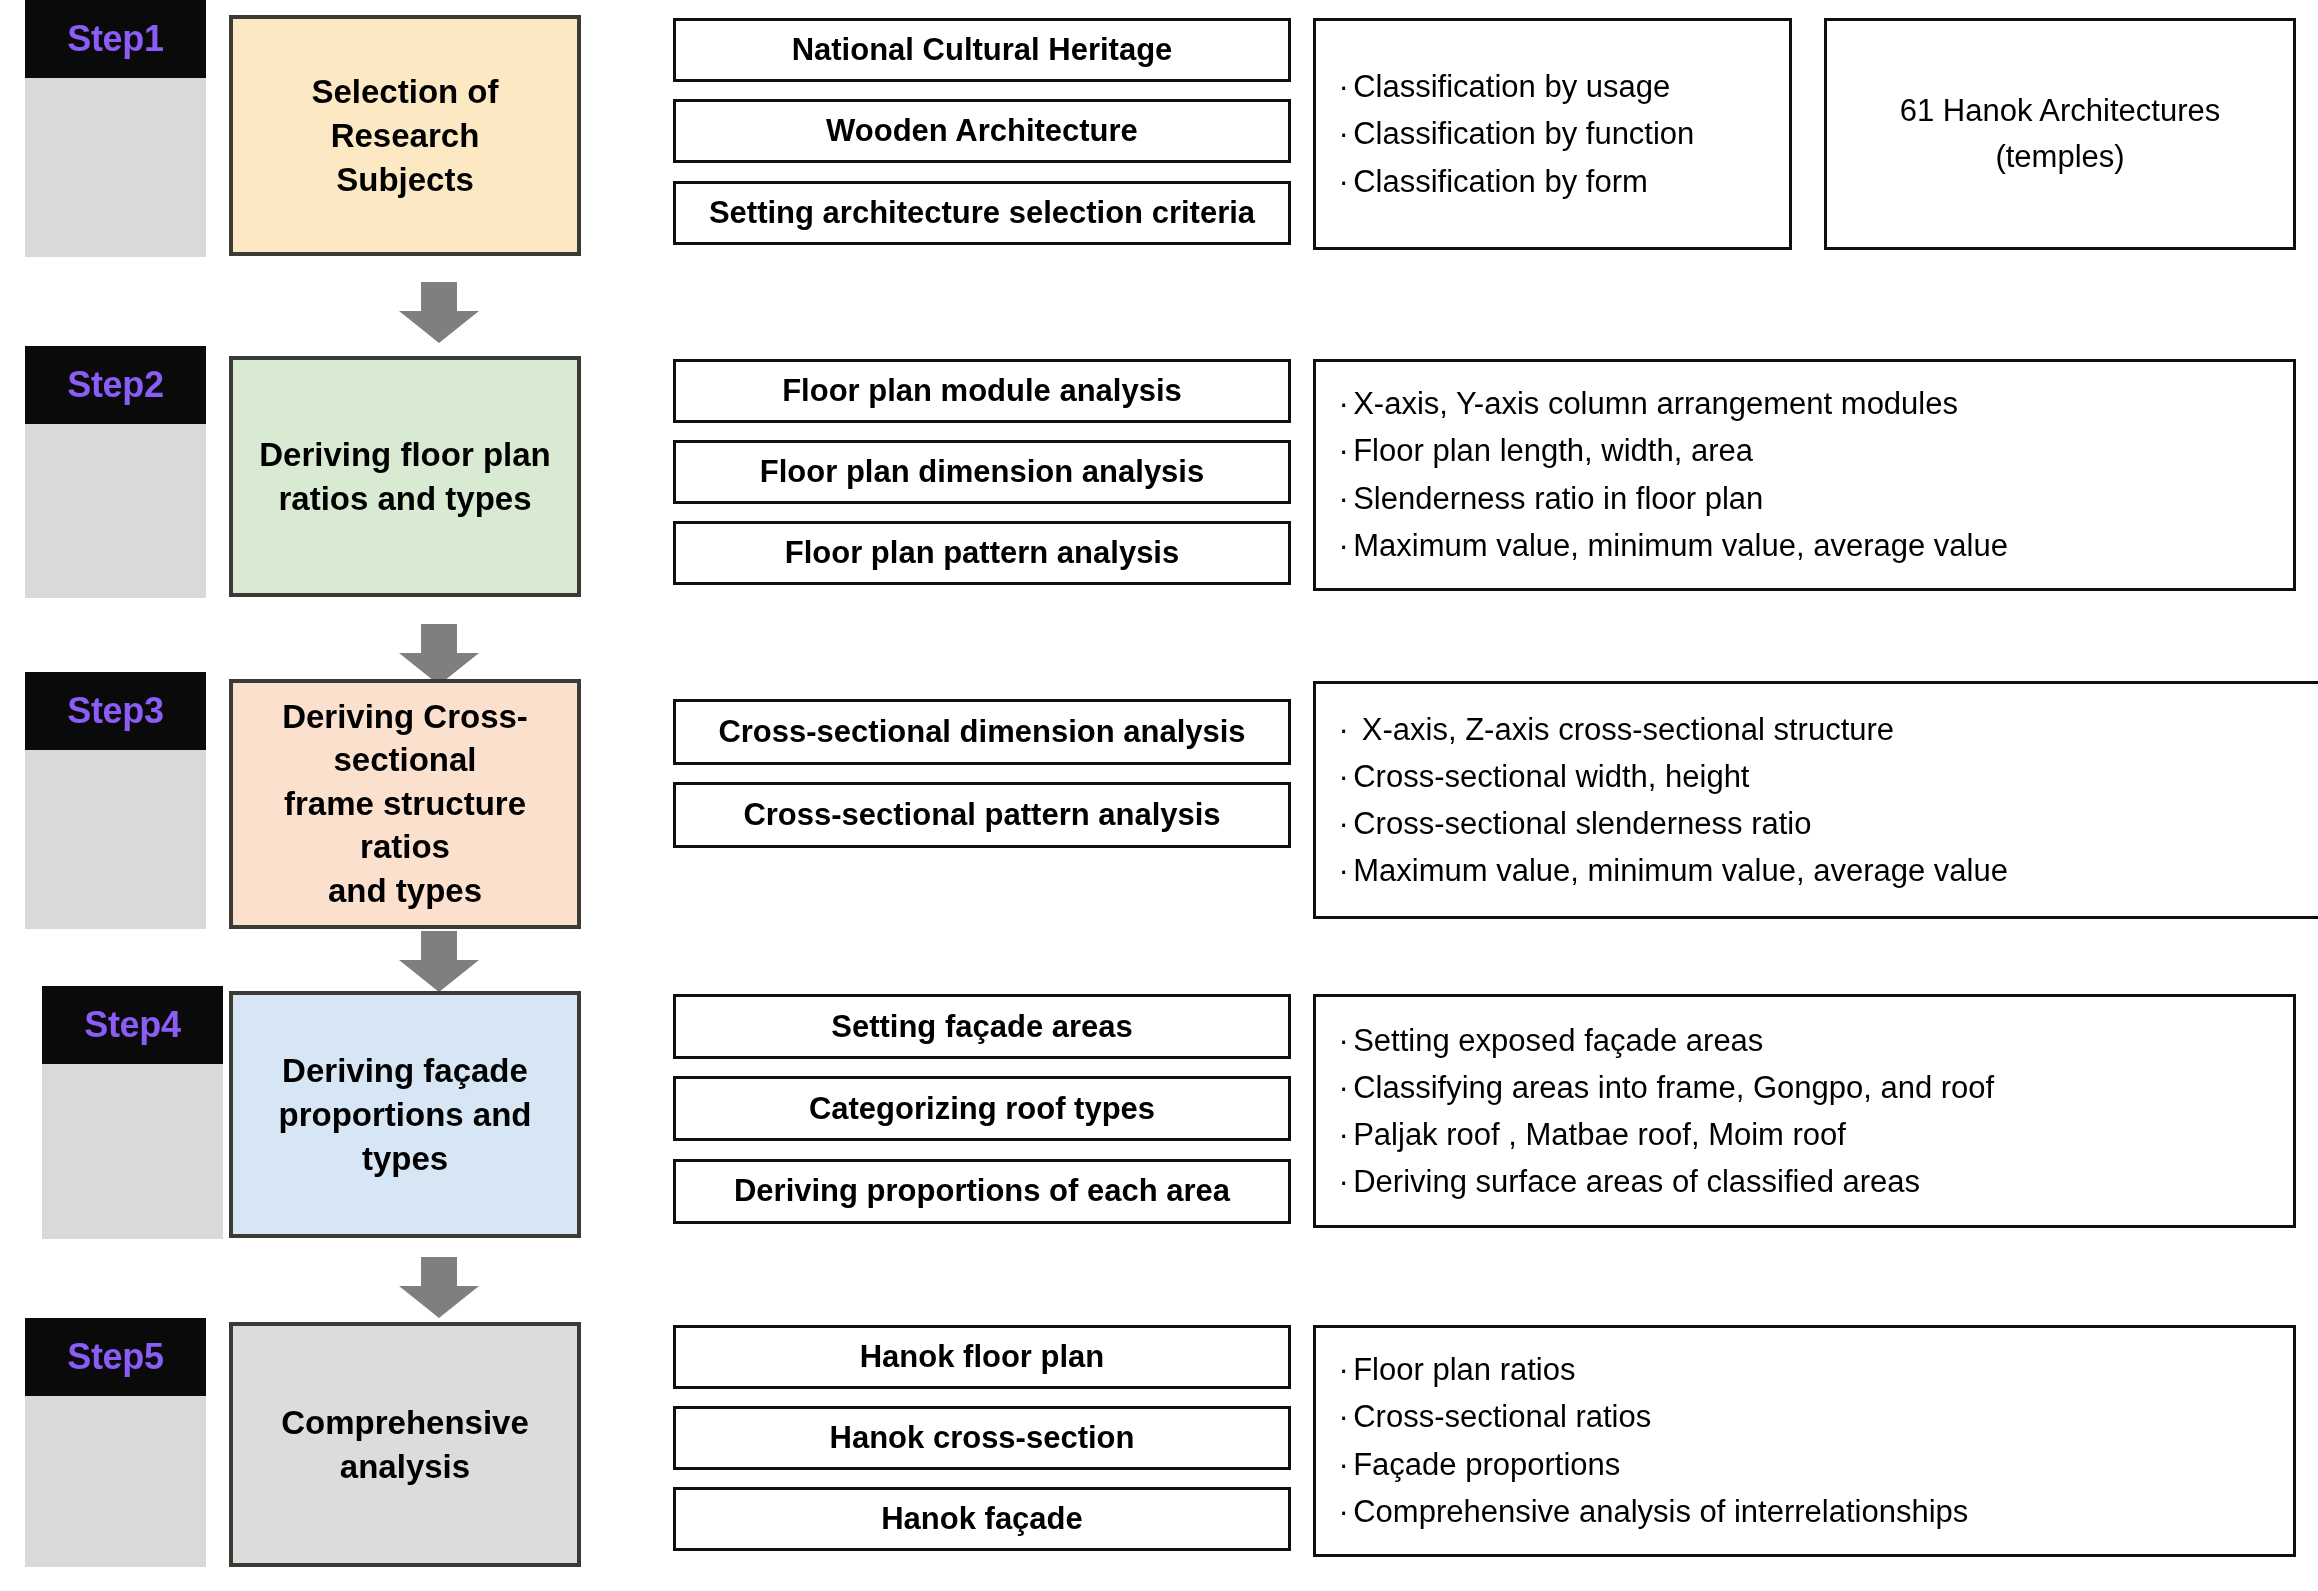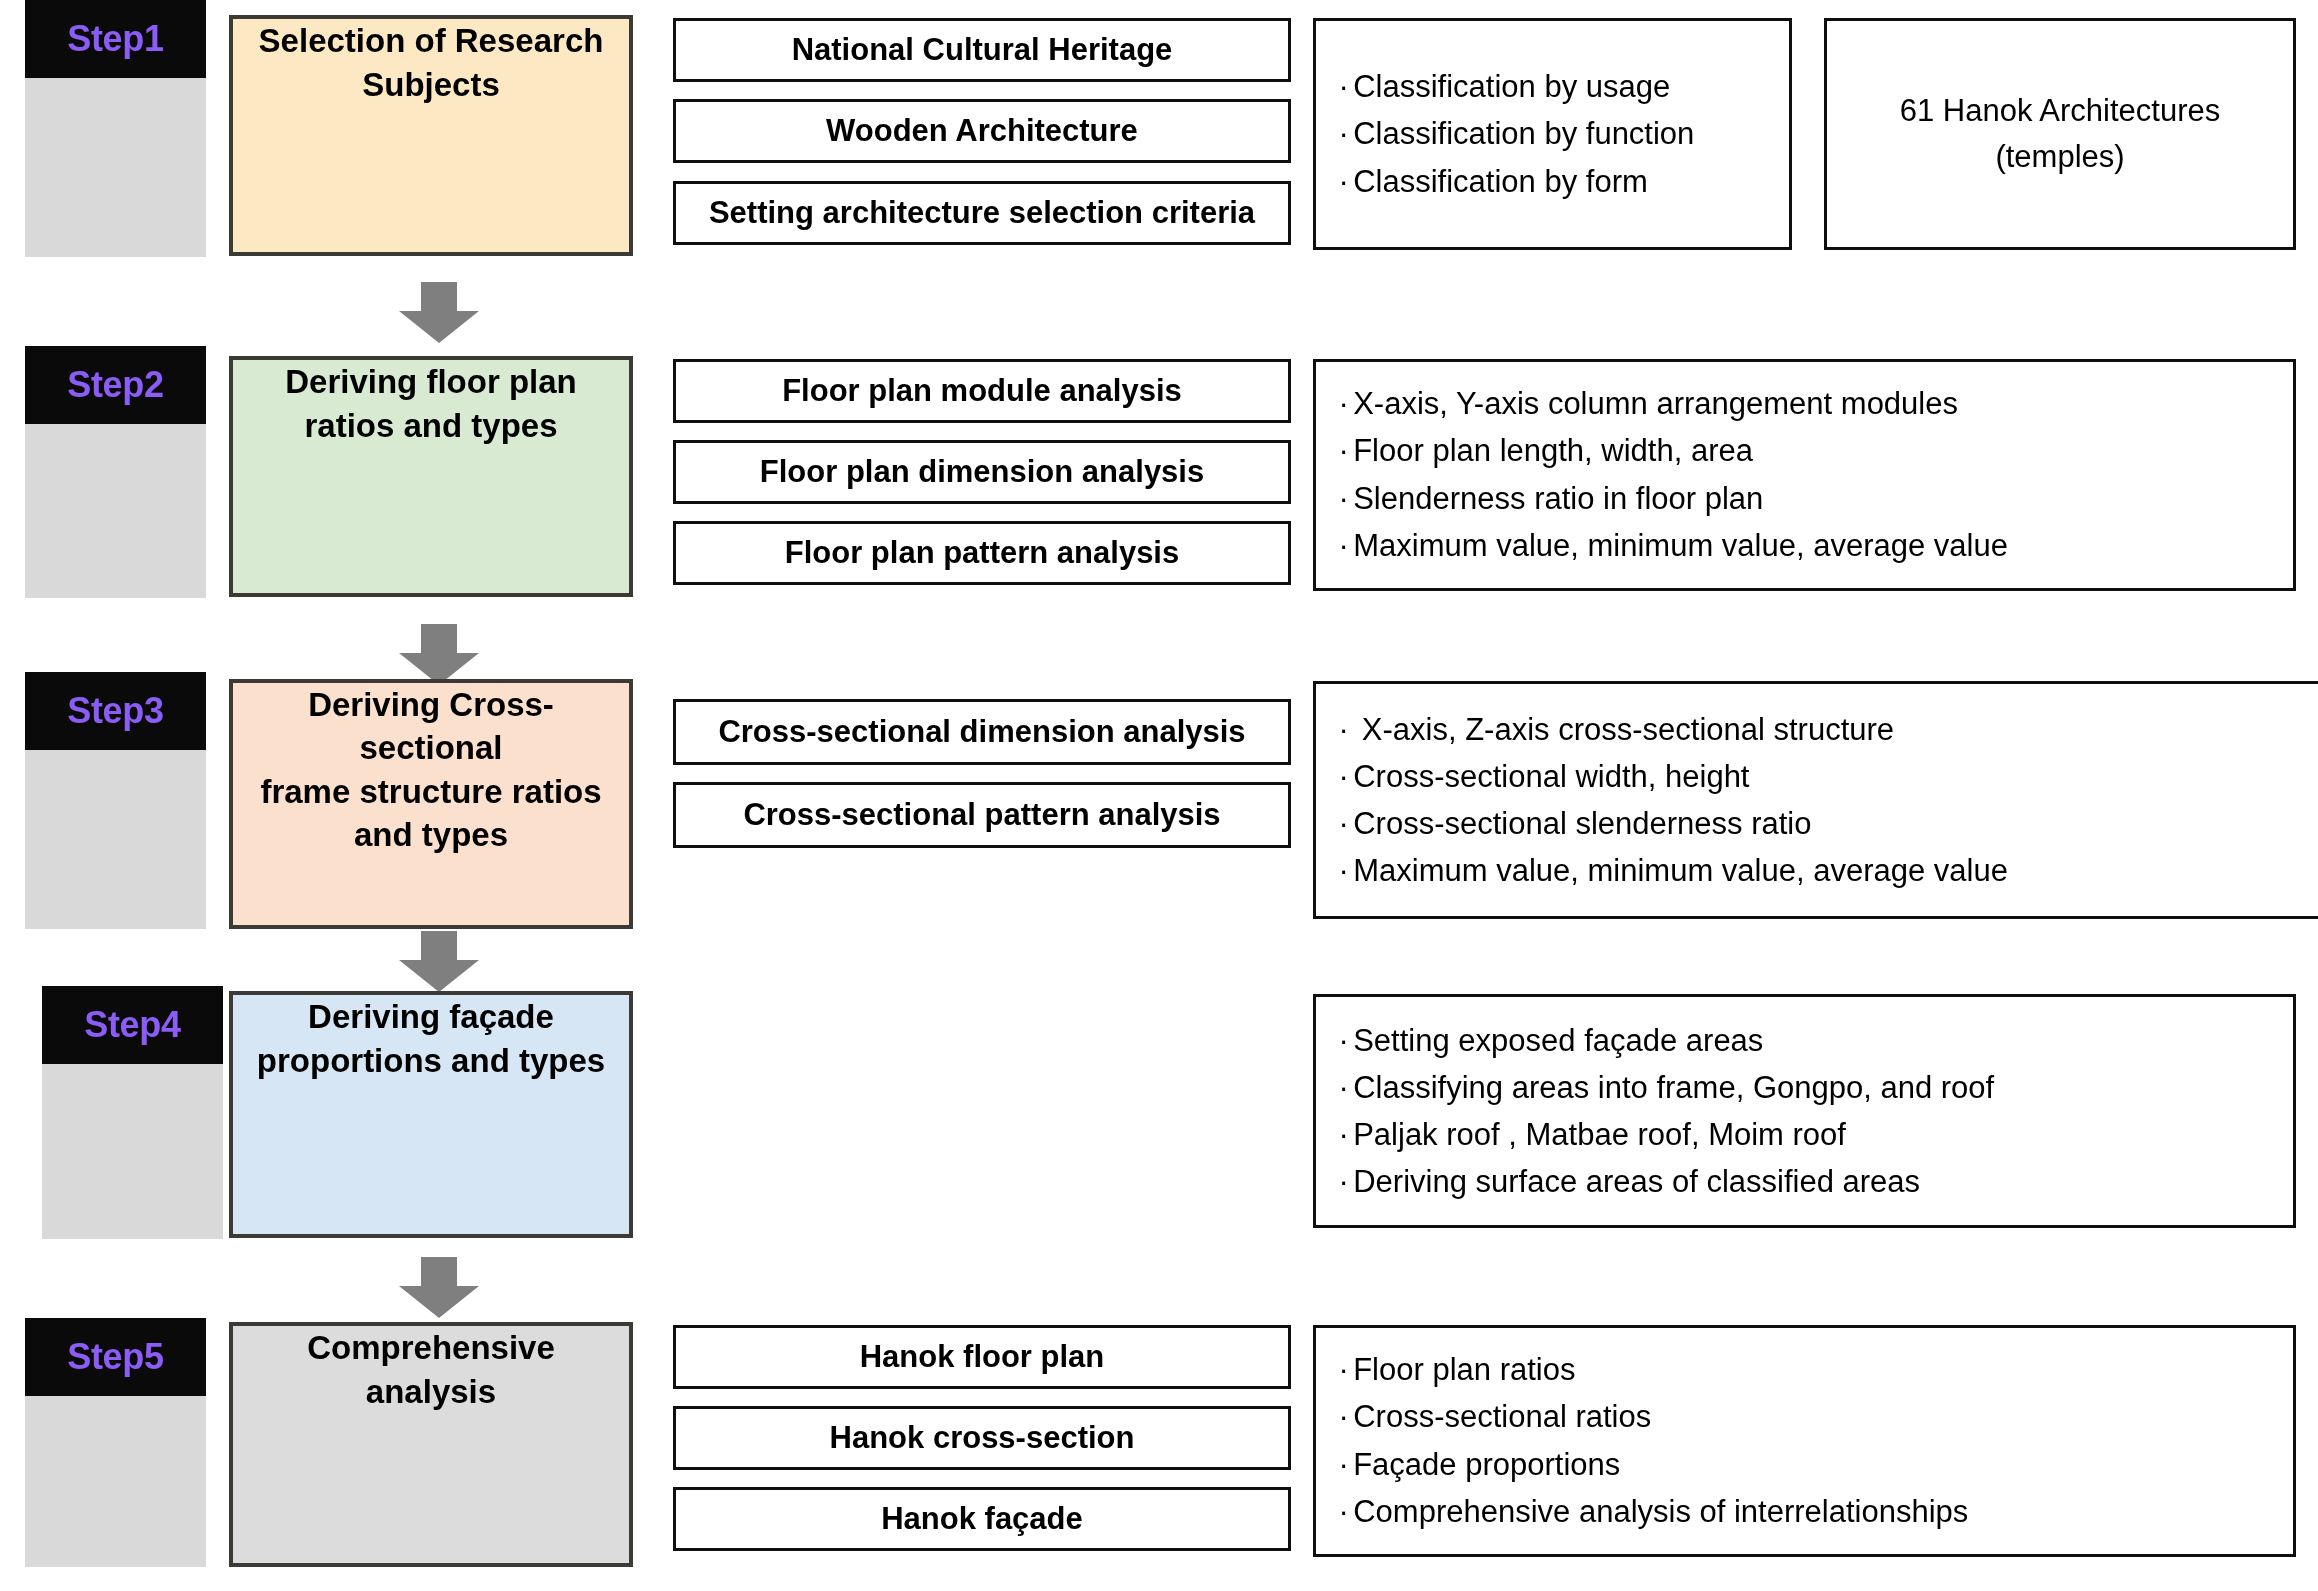--- a/index.html
+++ b/index.html
@@ -46,24 +46,25 @@
     text-align: center;
   }
   .step-rail {
     background: #d9d9d9;
   }
 
   
   .title-box {
     position: absolute;
     left: 229px;
-    width: 404px;
+    width: 352px;
     box-sizing: border-box;
     border: 4.7px solid #3b3a35;
     display: flex;
+    align-items: center;
     justify-content: center;
     text-align: center;
     font-weight: bold;
     font-size: 33px;
     line-height: 1.32;
     padding: 0 14.6px;
   }
   .title-box span { display: block; }
 
   
@@ -257,20 +258,25 @@
       <div class="step-rail" style="height:175px;"></div>
     </div>
 
     <div class="title-box" style="top:5.3px;height:247px;background:#d6e6f4;">
       <div>
         <span>Deriving façade</span>
         <span>proportions and types</span>
       </div>
     </div>
 
+    <div class="mid-col" style="top:8px;">
+      <div class="mid-box" style="height:65px;">Setting façade areas</div>
+      <div class="mid-box" style="height:65px;margin-top:17.3px;">Categorizing roof types</div>
+      <div class="mid-box" style="height:65px;margin-top:17.3px;">Deriving proportions of each area</div>
+    </div>
 
     <div class="bullets-box" style="left:1313px;top:8px;width:983px;height:234px;">
       <div class="bullet"><span class="dot">·</span><span>Setting exposed façade areas</span></div>
       <div class="bullet"><span class="dot">·</span><span>Classifying areas into frame, Gongpo, and roof</span></div>
       <div class="bullet"><span class="dot">·</span><span>Paljak roof , Matbae roof, Moim roof</span></div>
       <div class="bullet"><span class="dot">·</span><span>Deriving surface areas of classified areas</span></div>
     </div>
   </div>
 
   <div class="arrow" style="left:399px;top:1257px;">

